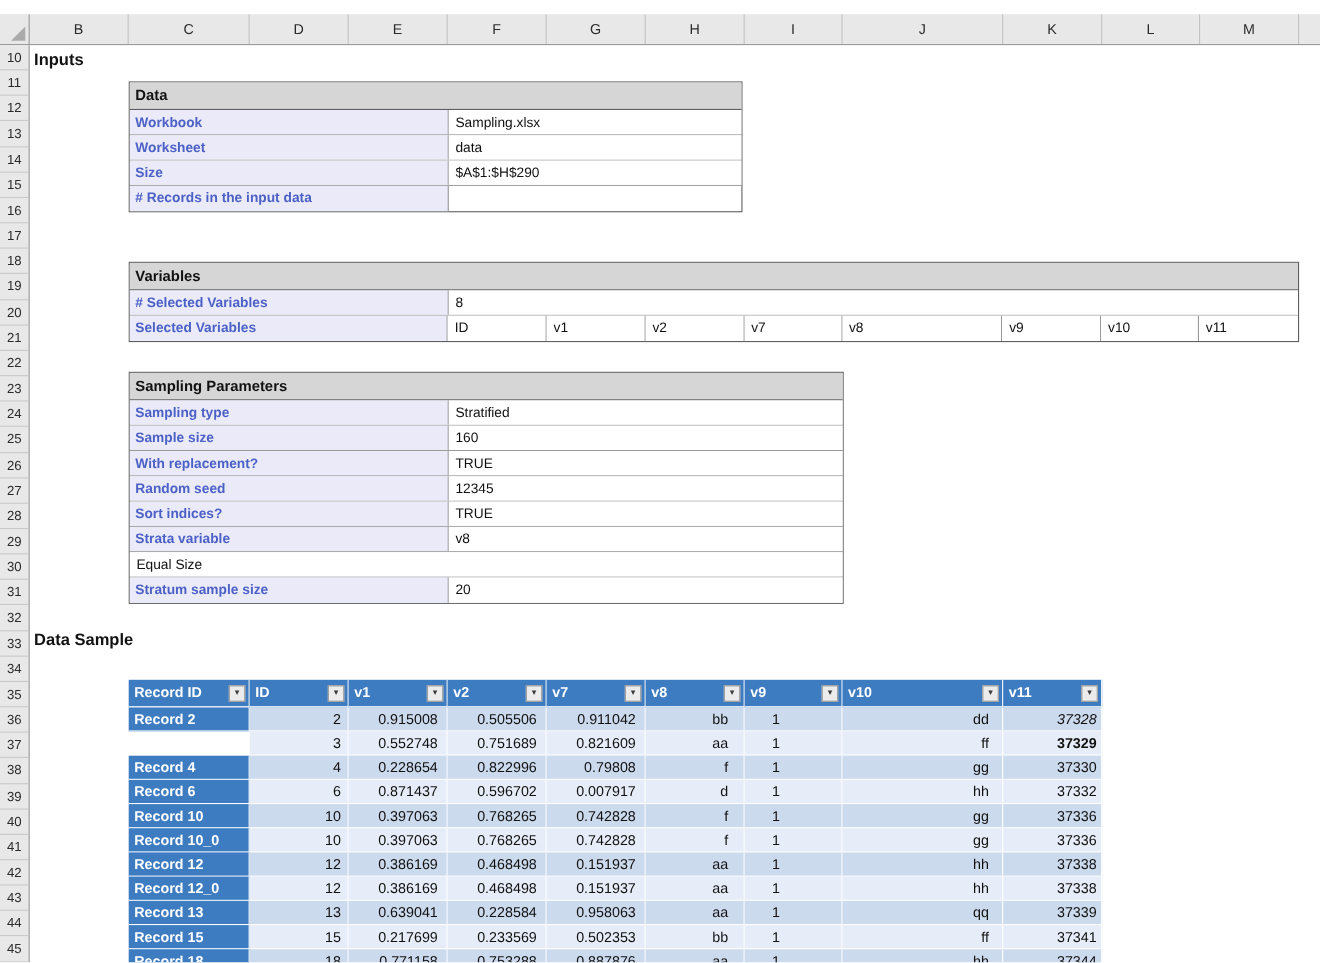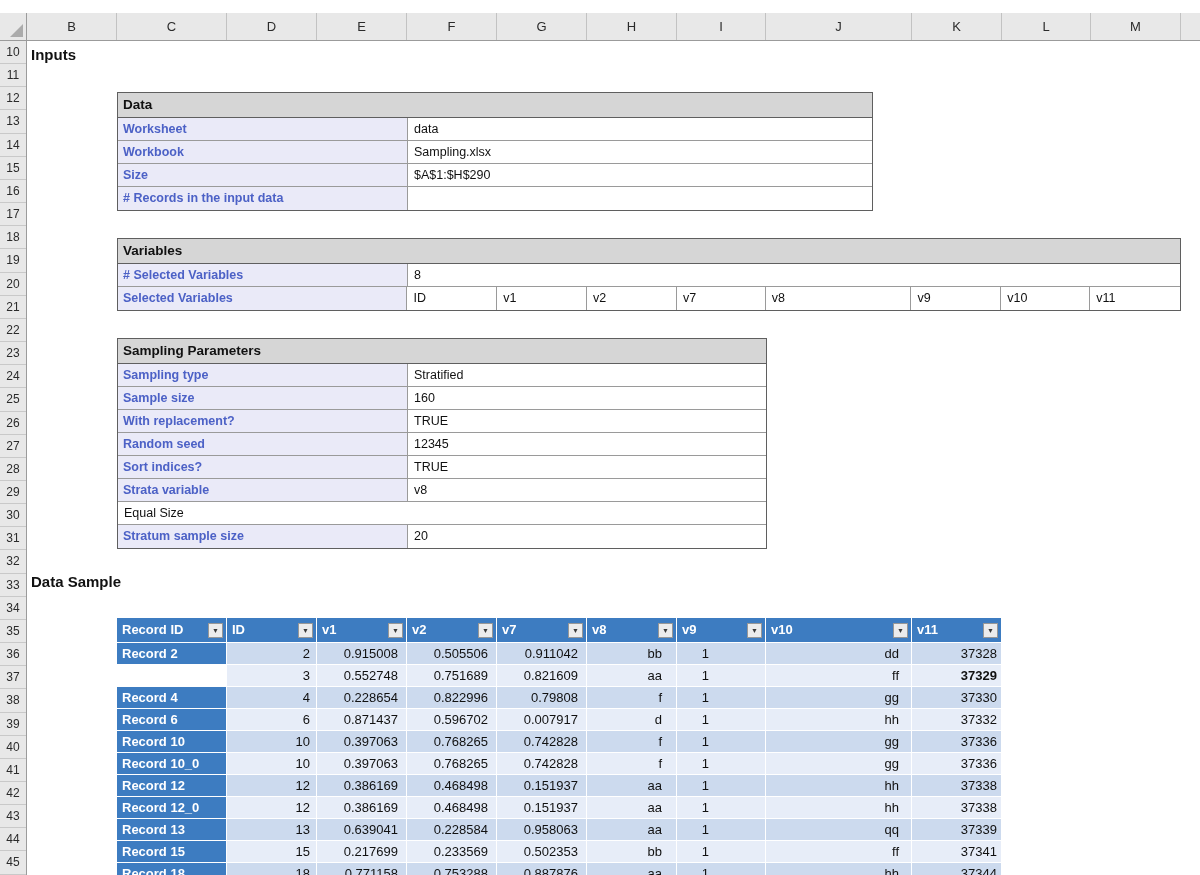--- a/index.html
+++ b/index.html
@@ -120,29 +120,29 @@
       <div class="row-cell">40</div>
       <div class="row-cell">41</div>
       <div class="row-cell">42</div>
       <div class="row-cell">43</div>
       <div class="row-cell">44</div>
       <div class="row-cell">45</div>
     </div>
 
   <div class="sheet-title" style="left:31px;top:46px;">Inputs</div>
 
-  <div class="lv-table" id="data-table" style="left:117px;top:92px;width:756px;">
+  <div class="lv-table" id="data-table" style="left:117px;top:74px;width:558px;">
     <div class="lv-header">Data</div>
   <div class="lv-row">
+        <div class="lv-label">Workbook</div>
+        <div class="lv-value">Sampling.xlsx</div>
+      </div>
+      <div class="lv-row">
         <div class="lv-label">Worksheet</div>
         <div class="lv-value">data</div>
-      </div>
-      <div class="lv-row">
-        <div class="lv-label">Workbook</div>
-        <div class="lv-value">Sampling.xlsx</div>
       </div>
       <div class="lv-row">
         <div class="lv-label">Size</div>
         <div class="lv-value">$A$1:$H$290</div>
       </div>
       <div class="lv-row">
         <div class="lv-label"># Records in the input data</div>
       </div>
     </div>
 
@@ -234,21 +234,21 @@
       </div>
   <div class="smp-row">
         <div class="smp-cell idcol" style="width: 110px;">Record 2</div>
         <div class="smp-cell band-a r6" style="width: 90px;">2</div>
         <div class="smp-cell band-a r8" style="width: 90px;">0.915008</div>
         <div class="smp-cell band-a r8" style="width: 90px;">0.505506</div>
         <div class="smp-cell band-a r8" style="width: 90px;">0.911042</div>
         <div class="smp-cell band-a r14" style="width: 90px;">bb</div>
         <div class="smp-cell band-a r56" style="width: 89px;">1</div>
         <div class="smp-cell band-a r12" style="width: 146px;">dd</div>
-        <div class="smp-cell band-a r4" style="width: 90px;">37328</div>
+        <div class="smp-cell band-a r4" style="width: 90px; font-style: italic;">37328</div>
       </div>
       <div class="smp-row">
         <div class="smp-cell idcol" style="width: 110px; margin-top: 45px;">Record 3</div>
         <div class="smp-cell band-b r6" style="width: 90px;">3</div>
         <div class="smp-cell band-b r8" style="width: 90px;">0.552748</div>
         <div class="smp-cell band-b r8" style="width: 90px;">0.751689</div>
         <div class="smp-cell band-b r8" style="width: 90px;">0.821609</div>
         <div class="smp-cell band-b r14" style="width: 90px;">aa</div>
         <div class="smp-cell band-b r56" style="width: 89px;">1</div>
         <div class="smp-cell band-b r12" style="width: 146px;">ff</div>

